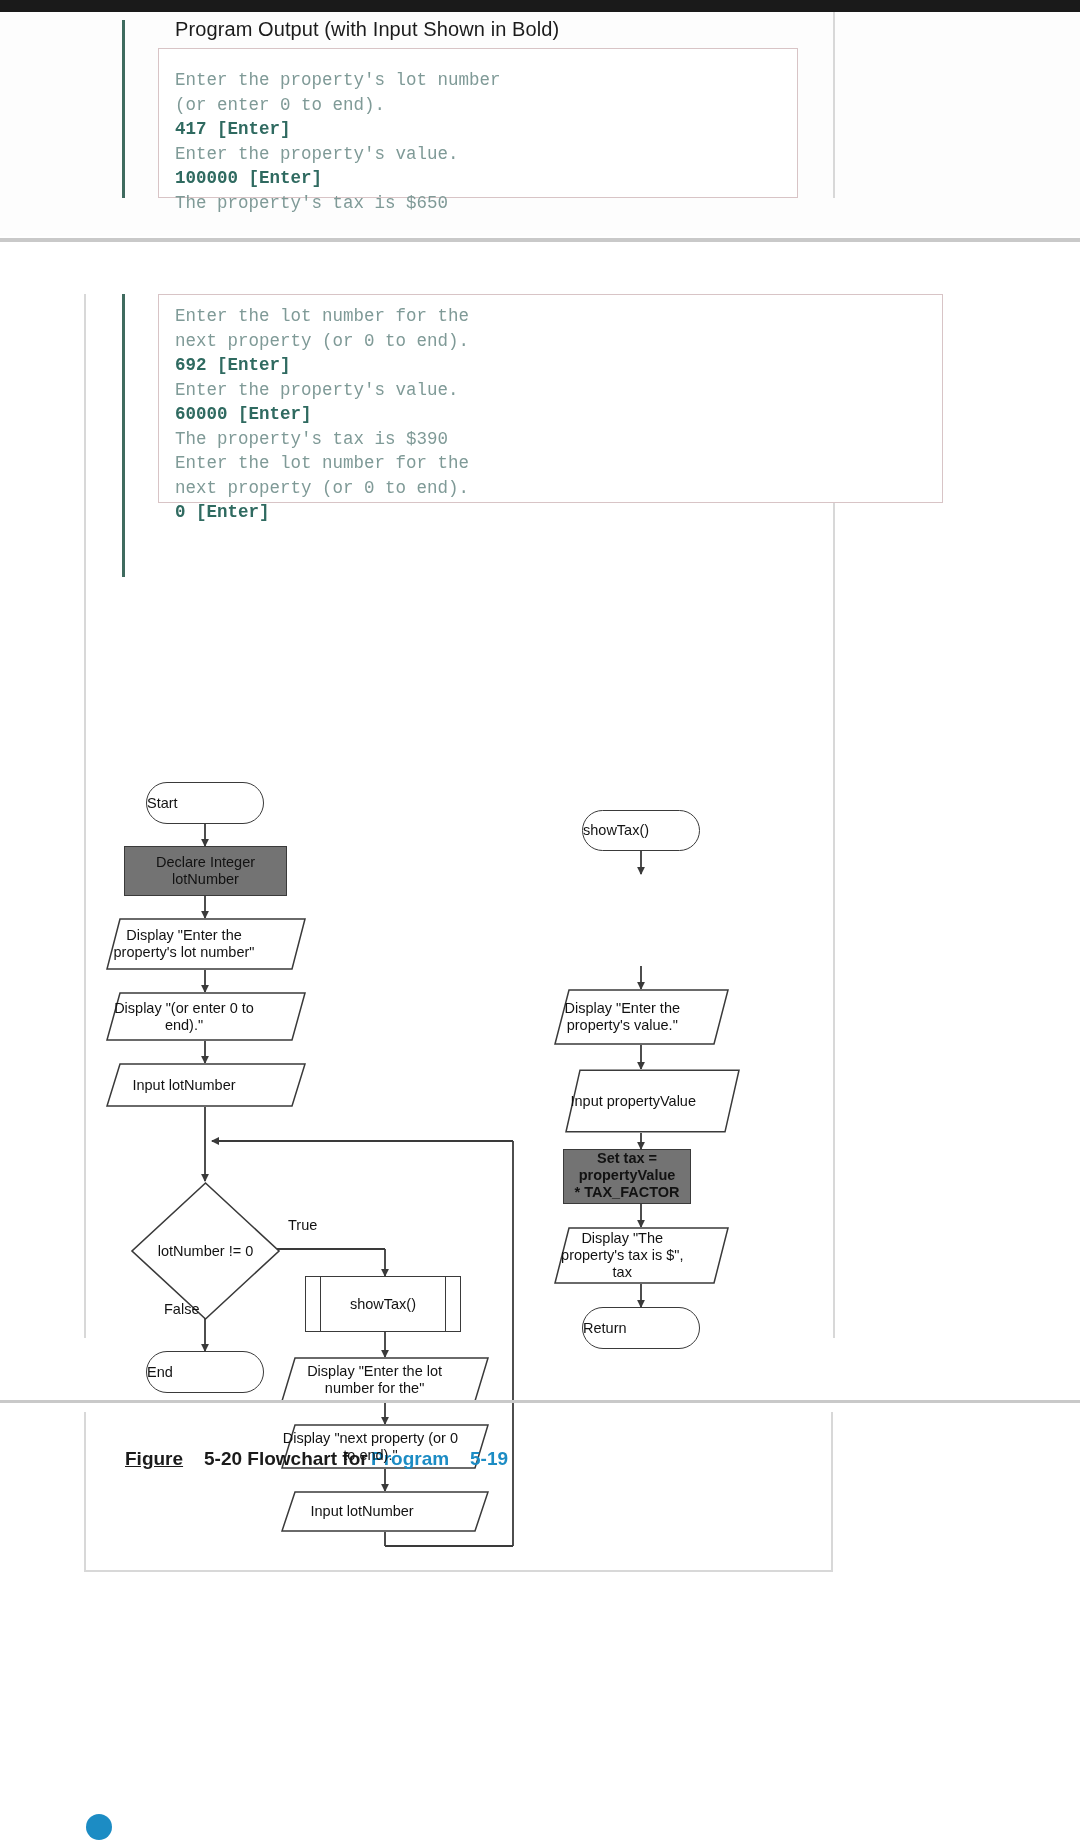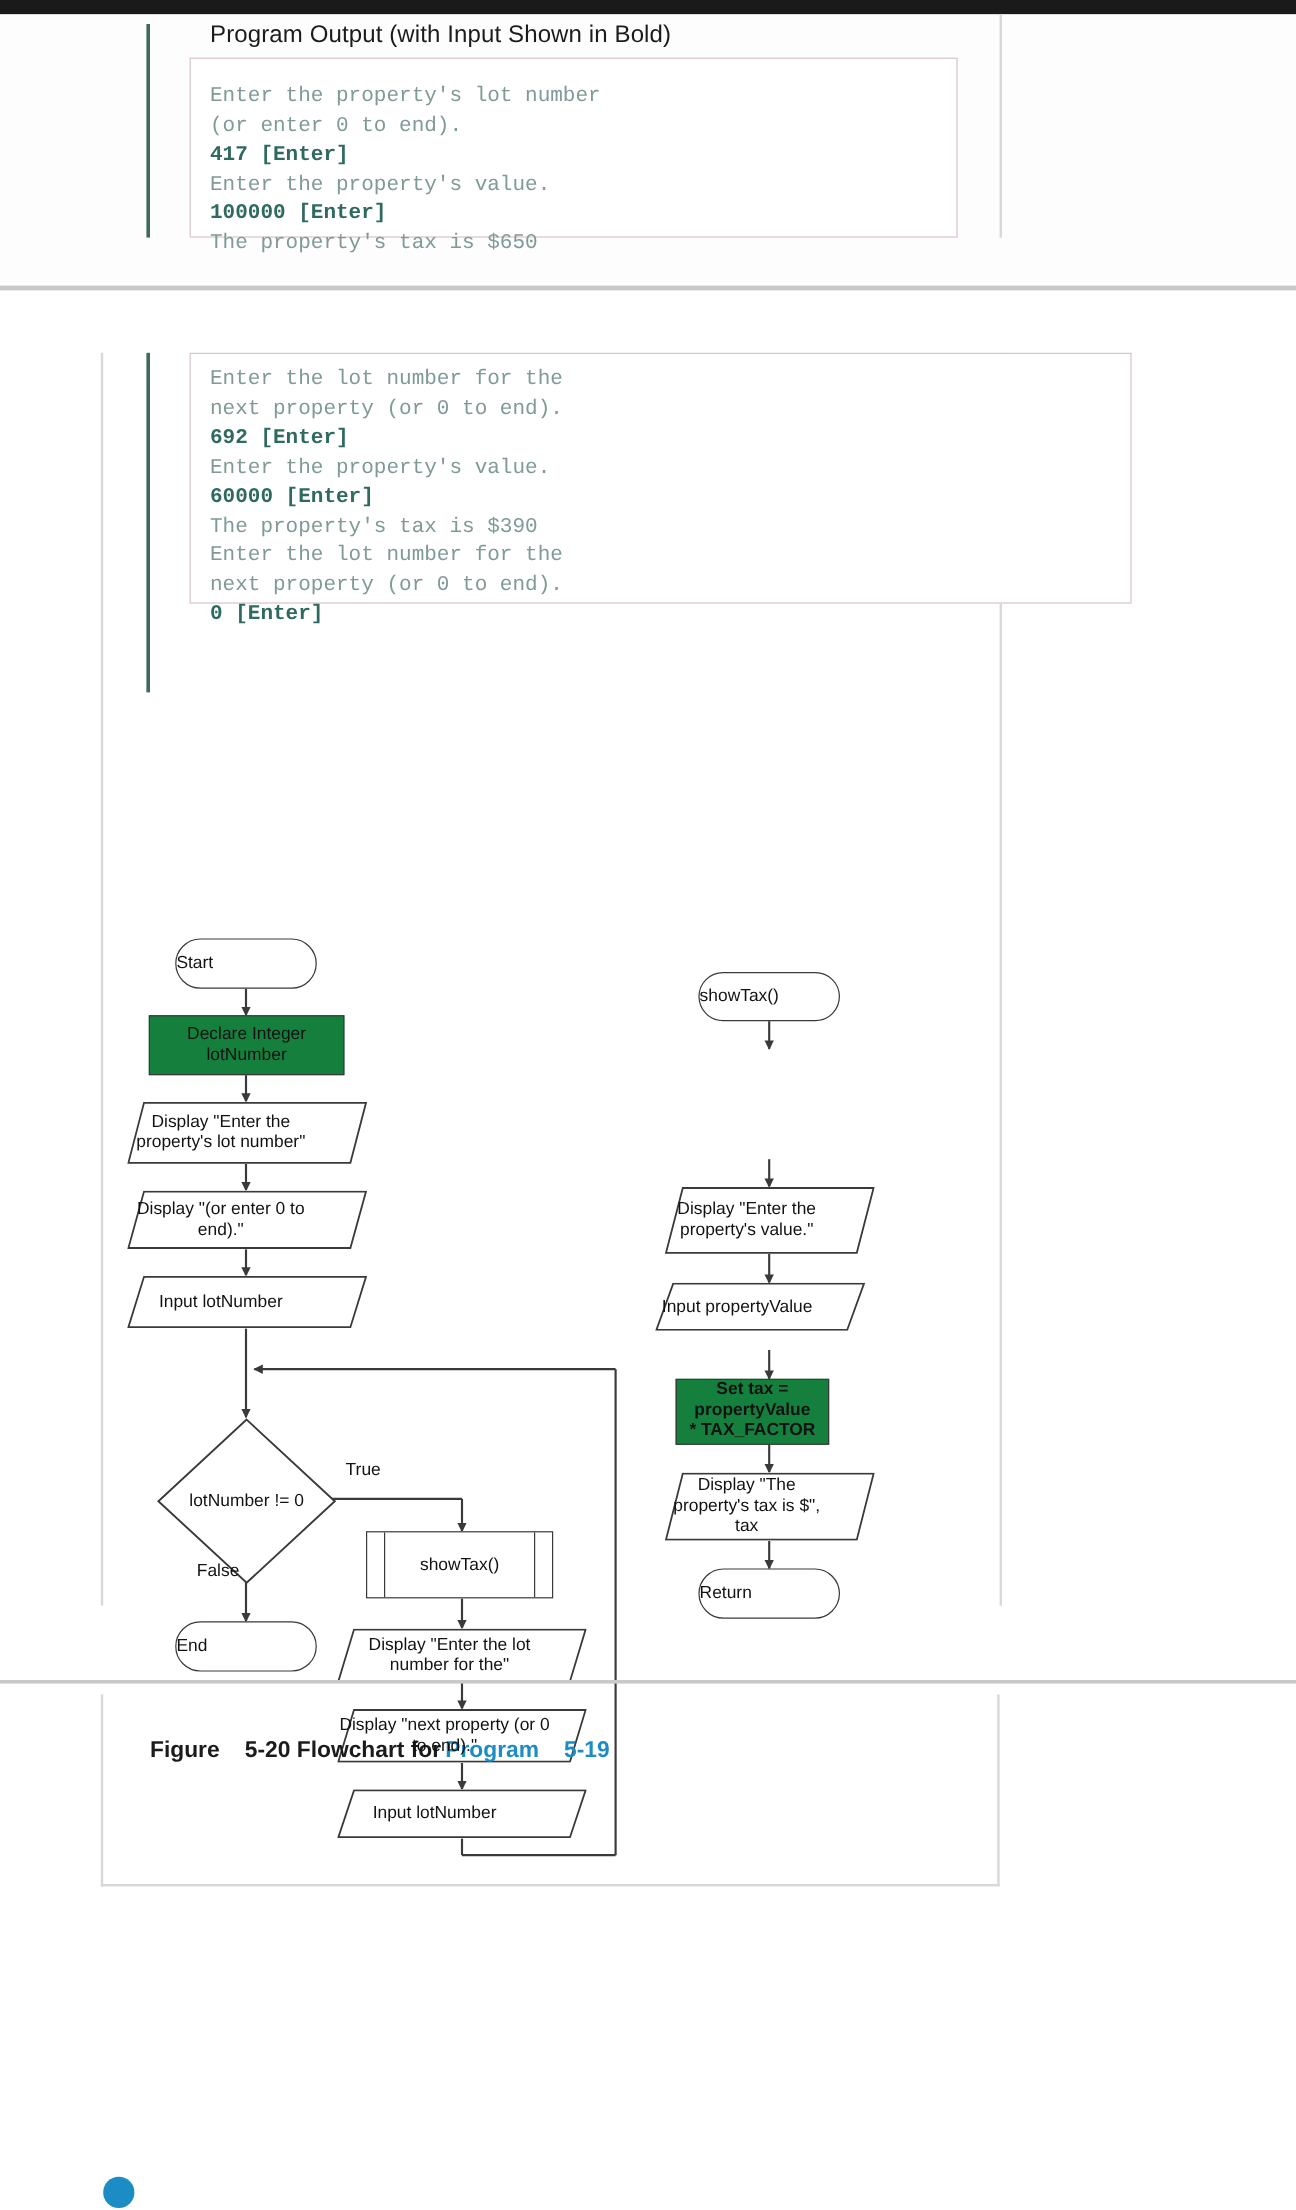--- a/index.html
+++ b/index.html
@@ -37,21 +37,21 @@
     white-space:pre;
   }
   .c-out { color:#7f9a97; }
   .c-in { color:#2f6a60; font-weight:bold; }
 
   
   .fc { position:absolute; left:0; top:0; width:1080px; height:820px; }
   .node { position:absolute; display:flex; align-items:center; justify-content:flex-start;
           text-align:center; color:#121212; font-size:14.5px; line-height:17px; }
   .term { border:1.6px solid #3a3a3a; border-radius:26px; background:#fff; }
-  .proc { border:1.4px solid #3a3a3a; background:#15803d; }
+  .proc { border:1.4px solid #3a3a3a; background:#737373; }
   .io { background:#fff; }
   .io .shape { position:absolute; left:0; top:0; width:100%; height:100%; }
   .io .txt { position:relative; z-index:2; width:78%; }
   .dia { position:absolute; }
   .dia .txt { position:absolute; left:0; top:50%; width:100%;
               transform:translateY(-50%); text-align:center;
               font-size:14.5px; color:#121212; z-index:2; }
   .modbox { position:absolute; border:1.4px solid #3a3a3a; background:#fff; }
   .modbox .bar { position:absolute; top:0; height:100%; width:1.4px; background:#3a3a3a; }
   .modbox .txt { position:absolute; left:0; top:50%; transform:translateY(-50%);
@@ -211,21 +211,21 @@
     </div>
 
 
     <div class="node io" style="left:554px; top:465px; width:175px; height:56px;">
       <svg class="shape" viewBox="0 0 175 56" preserveAspectRatio="none">
         <polygon points="15,1 174,1 160,55 1,55" fill="#fff" stroke="#3a3a3a" stroke-width="1.5" vector-effect="non-scaling-stroke"></polygon>
       </svg>
       <span class="txt">Display "Enter the property's value."</span>
     </div>
 
-    <div class="node io" style="left:546px; top:545px; width:175px; height:40px;">
+    <div class="node io" style="left:565px; top:545px; width:175px; height:64px;">
       <svg class="shape" viewBox="0 0 175 56" preserveAspectRatio="none">
         <polygon points="15,1 174,1 160,55 1,55" fill="#fff" stroke="#3a3a3a" stroke-width="1.5" vector-effect="non-scaling-stroke"></polygon>
       </svg>
       <span class="txt">Input propertyValue</span>
     </div>
 
     <div class="proc" style="left:563px; top:625px; width:128px; height:55px; position:absolute;
                 display:flex; align-items:flex-start; justify-content:center;font-weight:bold;">
       <div style="text-align:center; font-size:14.5px; line-height:17px; color:#121212;">
         <div>Set tax = propertyValue</div>
@@ -244,19 +244,19 @@
       <span>Return</span>
     </div>
 
   </div>
 </div>
 
 <div class="caption-rule" style="top:1400px;"></div>
 
 <div class="cap-wrap" style="left:0; top:1412px; width:1080px; height:200px;">
   <div class="cap-box" style="left:84px; top:0px; width:749px; height:160px;"></div>
-  <div class="cap cap-b" style="left:125px; top:36px;">Figure</div>
+  <div class="cap cap-b" style="left:125px; top:36px;text-decoration:underline;">Figure</div>
   <div class="cap cap-b" style="left:204px; top:36px;">5-20 Flowchart for</div>
   <div class="cap cap-l" style="left:371px; top:36px;">Program</div>
   <div class="cap cap-l" style="left:470px; top:36px;">5-19</div>
 </div>
 
 <div class="dot" style="left:86px; top:1814px;"></div>
 
 </body></html>

